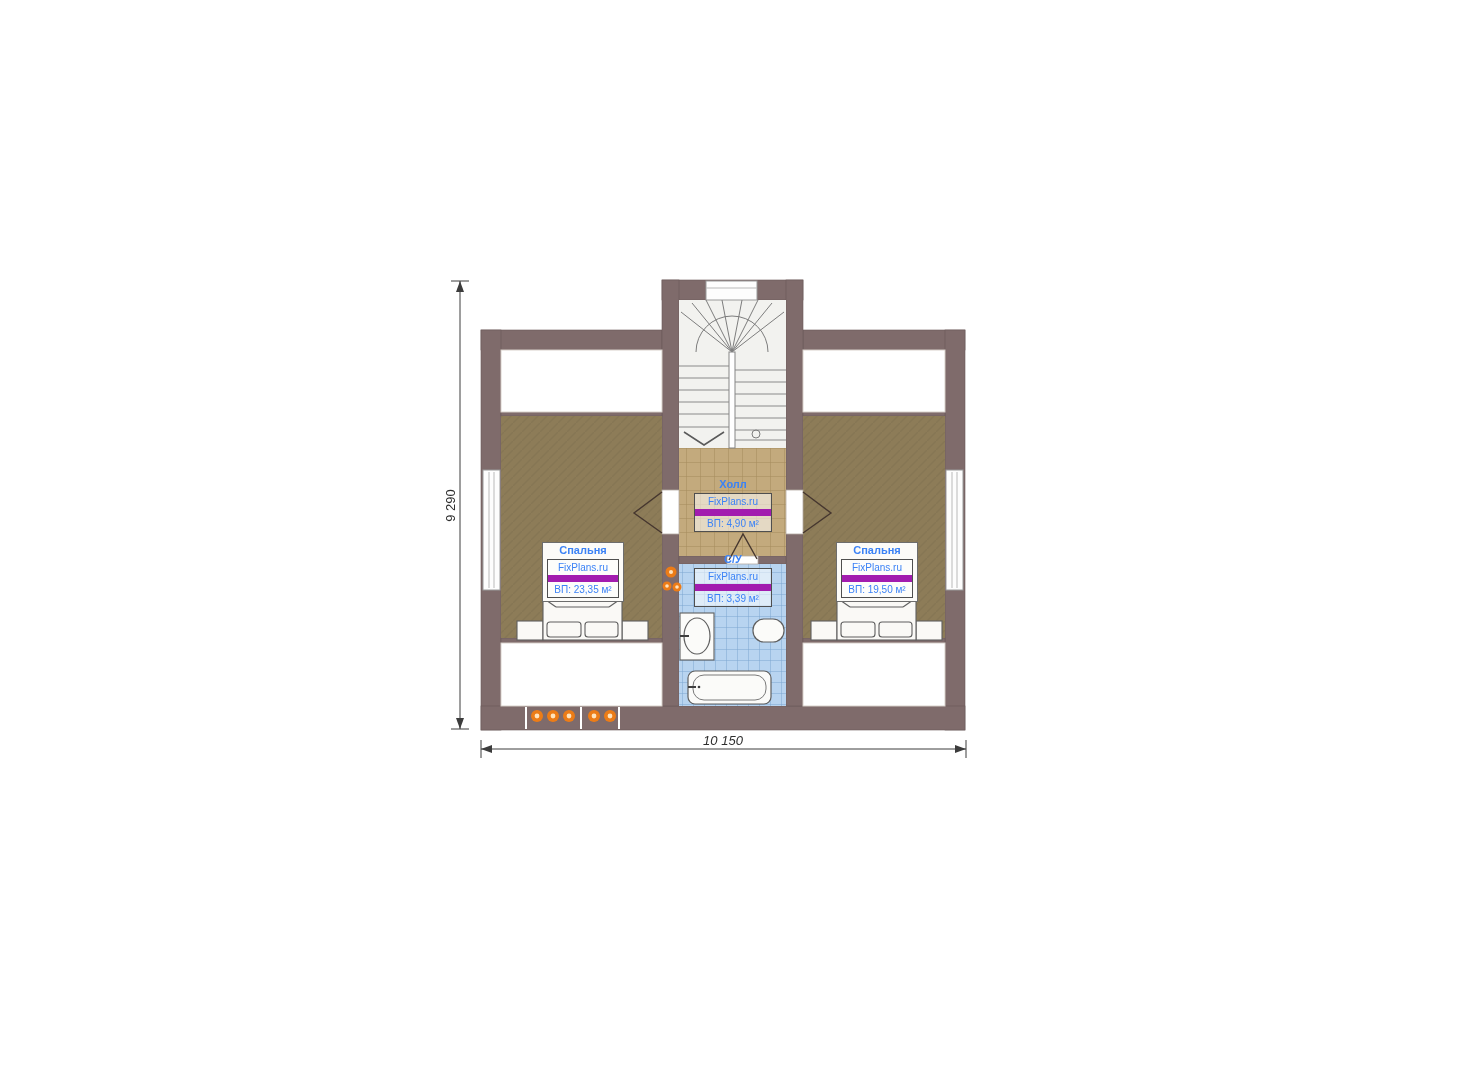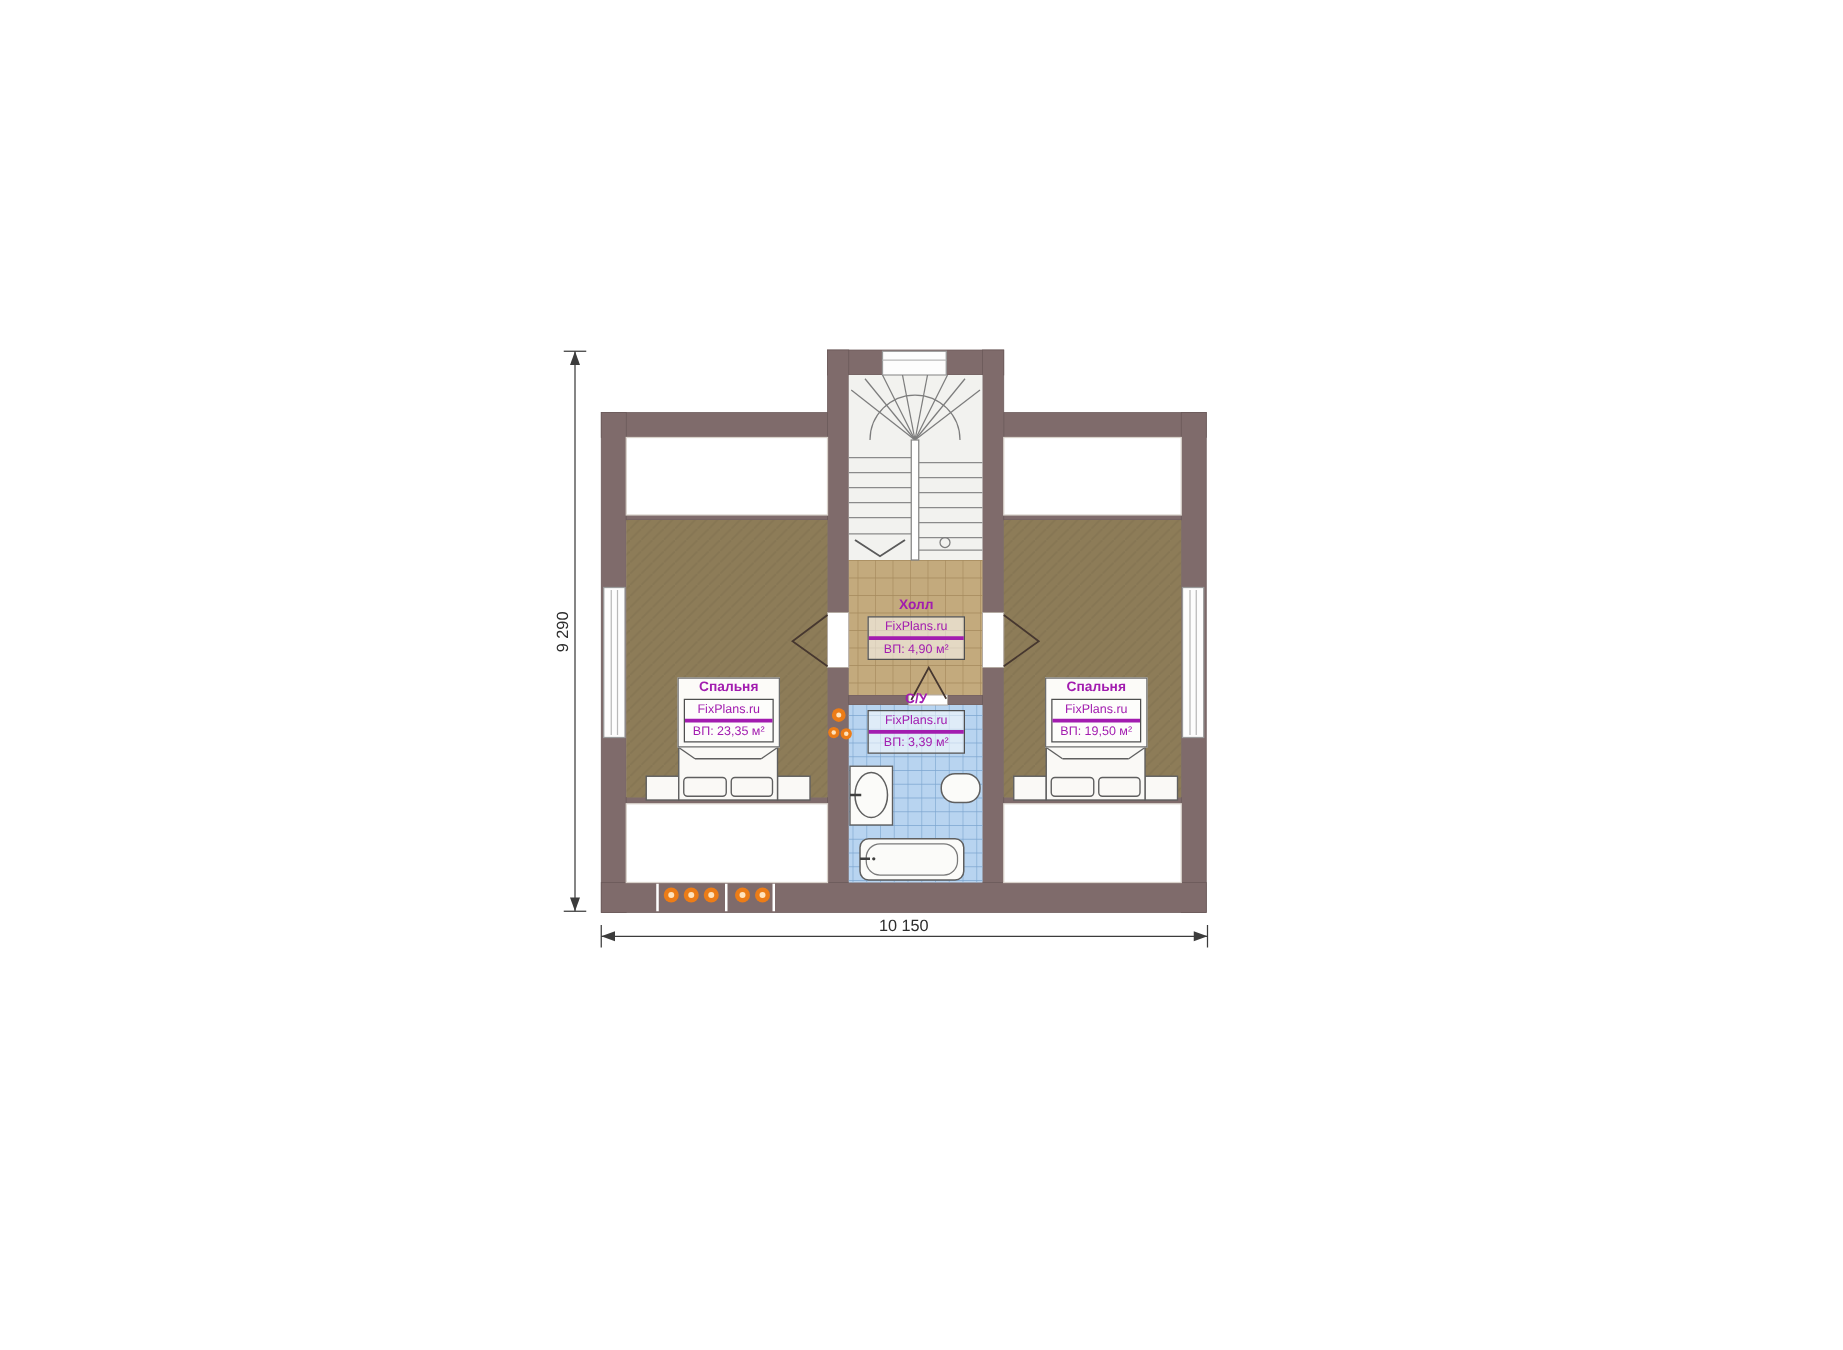--- a/index.html
+++ b/index.html
@@ -2,32 +2,32 @@
 <html><head>
 <meta charset="utf-8">
 <style>
   html,body{margin:0;padding:0;background:#fff;}
   .canvas{
     position:relative;width:1474px;height:1080px;background:#ffffff;overflow:hidden;
     font-family:"Liberation Sans", sans-serif;
   }
   .plan-svg{position:absolute;left:0;top:0;width:1474px;height:1080px;}
   
-  .room-card{position:absolute;text-align:center;color:#a21caf;z-index:5;}
+  .room-card{position:absolute;text-align:center;color:#3b82f6;z-index:5;}
   .room-card.solid{background:#fcfbf8;border:1px solid #6d6d6d;}
   .room-title{font-weight:bold;font-size:11px;line-height:15px;white-space:nowrap;}
   .room-rows{margin:1px 4px 3px 4px;border:1px solid #4f4f4f;background:rgba(255,255,255,0.55);}
   .room-card.solid .room-rows{background:#fdfdfb;}
-  .room-row{font-size:10px;line-height:15px;border-top:3px solid #a21caf;white-space:nowrap;}
+  .room-row{font-size:10px;line-height:15px;border-top:7px solid #a21caf;white-space:nowrap;}
   .room-row:first-child{border-top:none;}
   
   .dim-label{position:absolute;font-size:13px;color:#2e2e2e;z-index:5;}
   .dim-label-v{left:418px;top:498px;width:64px;height:15px;line-height:15px;text-align:center;
     transform:rotate(-90deg);}
-  .dim-label-h{left:663px;top:733px;width:120px;text-align:center;}
+  .dim-label-h{left:663px;top:733px;width:120px;text-align:center;font-style:italic;}
 </style>
 </head>
 <body>
 
 <div class="canvas">
 
   <svg class="plan-svg" viewBox="0 0 1474 1080">
     <defs>
       <pattern id="texFloor" width="9" height="9" patternUnits="userSpaceOnUse">
         <path d="M0 9 L9 0" stroke="rgba(0,0,0,0.05)" stroke-width="1.4" fill="none"></path>

